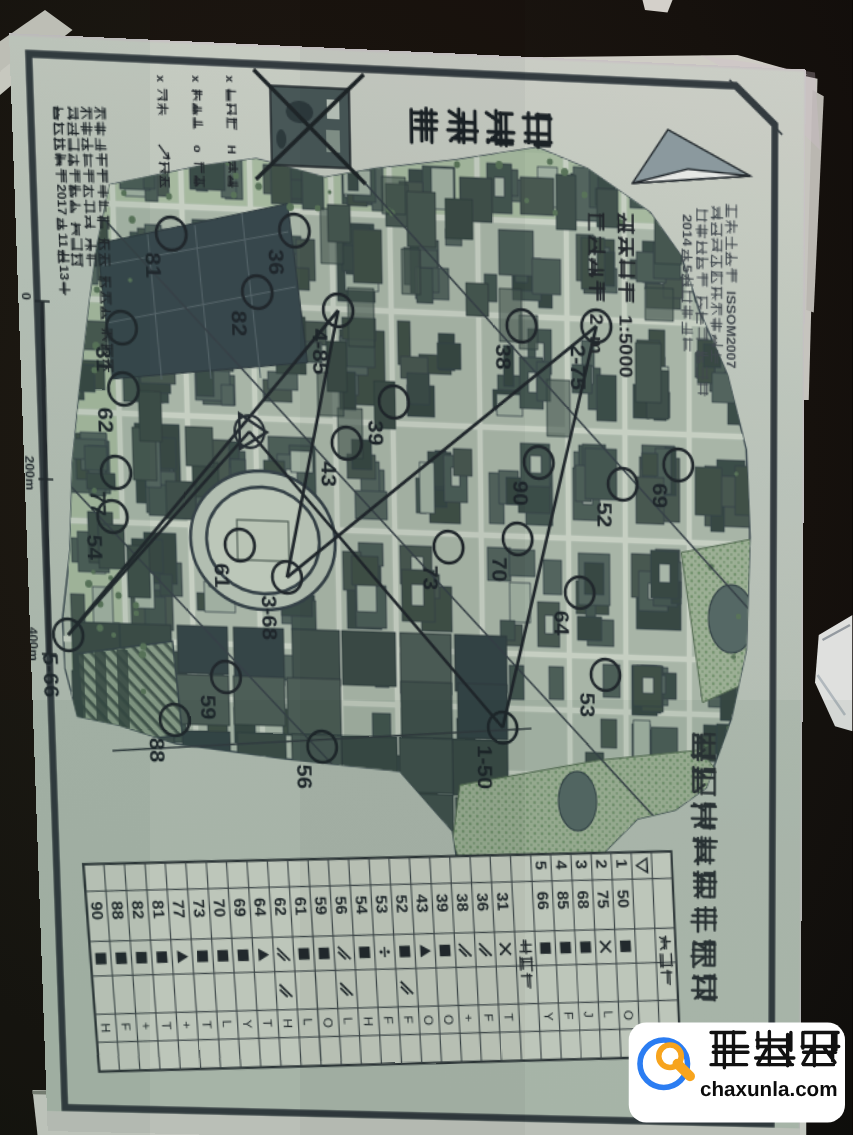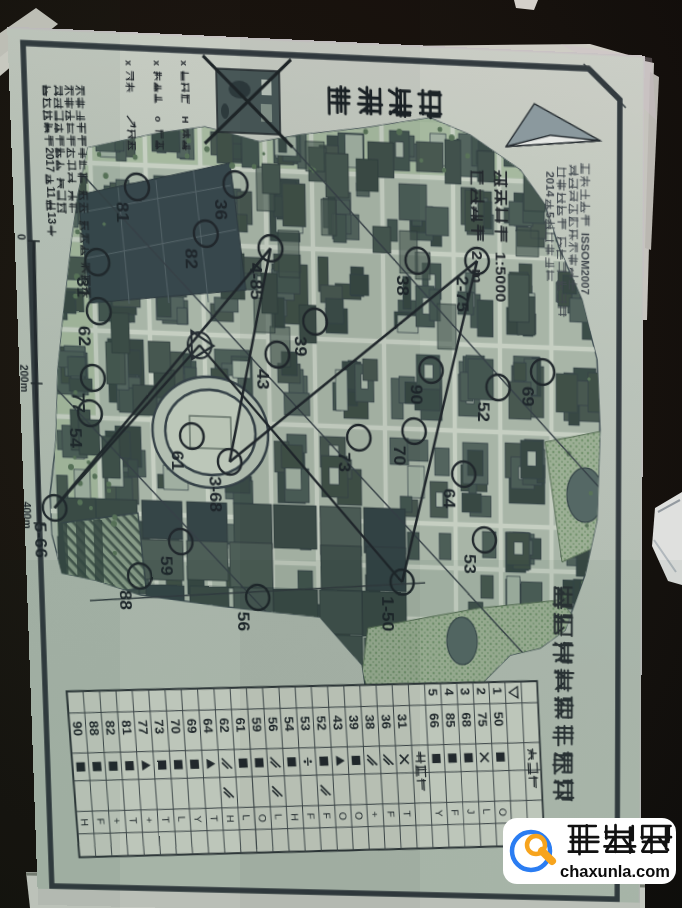--- a/index.html
+++ b/index.html
@@ -1,19 +1,19 @@
 <!DOCTYPE html>
 <html><head><meta charset="utf-8">
 <style>
 html,body{margin:0;padding:0;background:#0c0907;}
 .scene{position:relative;width:682px;height:908px;overflow:hidden;font-family:"Liberation Sans",sans-serif;}
 .bgsvg{position:absolute;left:0;top:0;z-index:1;}
 .sheet{position:absolute;left:0;top:0;width:824px;height:638px;transform-origin:0 0;transform:matrix3d(0.039571,1.111581,0,0.000070,-0.999258,-0.046293,0,-0.000026,0,0,1,0,644.630909,55.618151,0,1);z-index:2;}
 .ovsvg{position:absolute;left:0;top:0;z-index:3;pointer-events:none;}
-.wm{position:absolute;left:503px;top:818px;width:173px;height:66px;background:#fff;border-radius:14px;z-index:4;overflow:hidden;}
+.wm{position:absolute;left:503px;top:818px;width:173px;height:80px;background:#fff;border-radius:14px;z-index:4;overflow:hidden;}
 </style></head>
 <body>
 <div class="scene">
 
 <svg class="bgsvg" width="682" height="908">
 <defs>
         <radialGradient id="bgg" cx="0.35" cy="0.4" r="1.0">
 <stop offset="0" stop-color="#221912"></stop>
           <stop offset="0.6" stop-color="#160f0b"></stop>
           <stop offset="1" stop-color="#0b0807"></stop>

